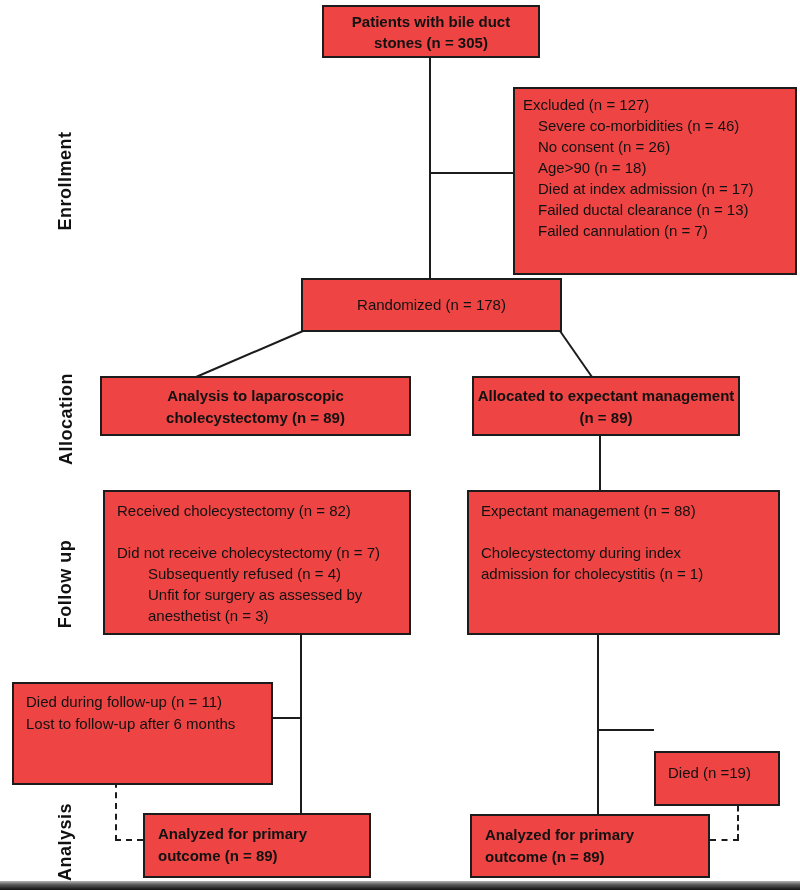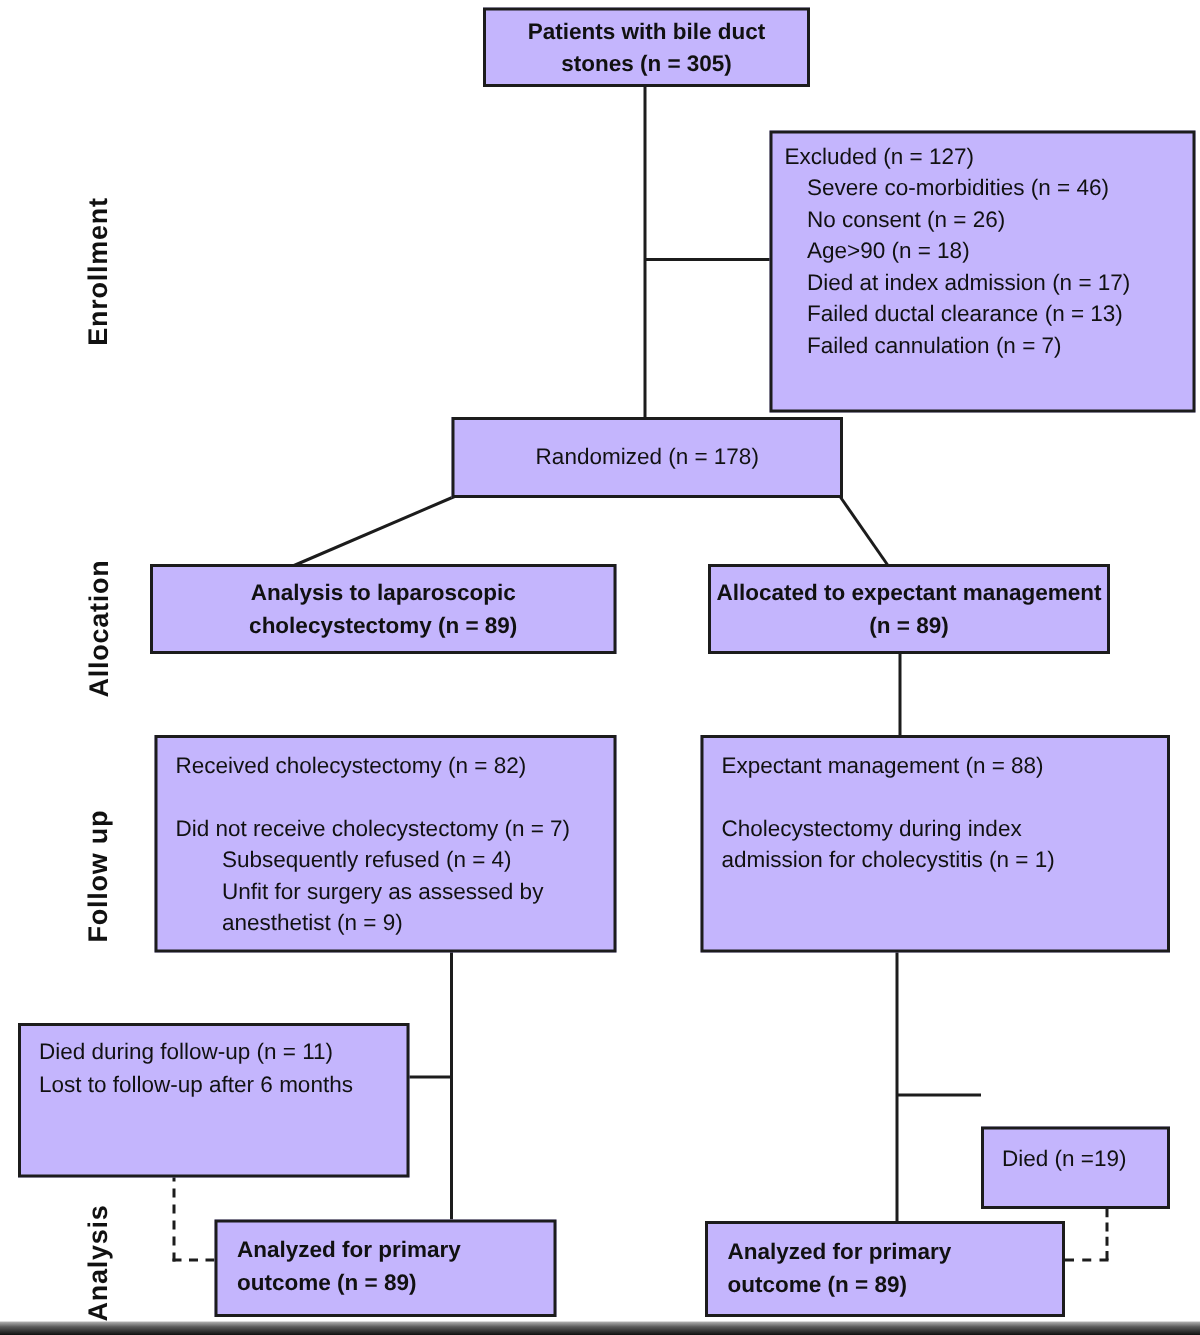--- a/index.html
+++ b/index.html
@@ -7,21 +7,21 @@
     position:relative;
     width:800px;height:890px;
     background:#ffffff;
     font-family:"Liberation Sans", sans-serif;
     color:#111;
     overflow:hidden;
   }
   .box{
     position:absolute;
     border:2px solid #1c1c1c;
-    background:#c4b5fd;
+    background:#ef4444;
     box-sizing:border-box;
     font-size:15px;
     line-height:21px;
   }
   .bold{font-weight:bold;}
   .center{text-align:center;}
   .indent{padding-left:15px;}
   .indent2{padding-left:31px;}
   .gap{height:21px;}
   .hline,.vline{position:absolute;background:#1c1c1c;}
@@ -101,21 +101,21 @@
     <div>Allocated to expectant management</div>
     <div>(n = 89)</div>
   </div>
 
   <div class="box" style="left:103px;top:490px;width:308px;height:145px;padding:8px 12px;">
     <div>Received cholecystectomy (n = 82)</div>
     <div class="gap"></div>
     <div>Did not receive cholecystectomy (n = 7)</div>
     <div class="indent2">Subsequently refused (n = 4)</div>
     <div class="indent2">Unfit for surgery as assessed by</div>
-    <div class="indent2">anesthetist (n = 9)</div>
+    <div class="indent2">anesthetist (n = 3)</div>
   </div>
 
   <div class="box" style="left:467px;top:490px;width:313px;height:145px;padding:8px 12px;">
     <div>Expectant management (n = 88)</div>
     <div class="gap"></div>
     <div>Cholecystectomy during index</div>
     <div>admission for cholecystitis (n = 1)</div>
   </div>
 
   <div class="box" style="left:12px;top:682px;width:261px;height:103px;padding:7px 12px;line-height:22px;">

